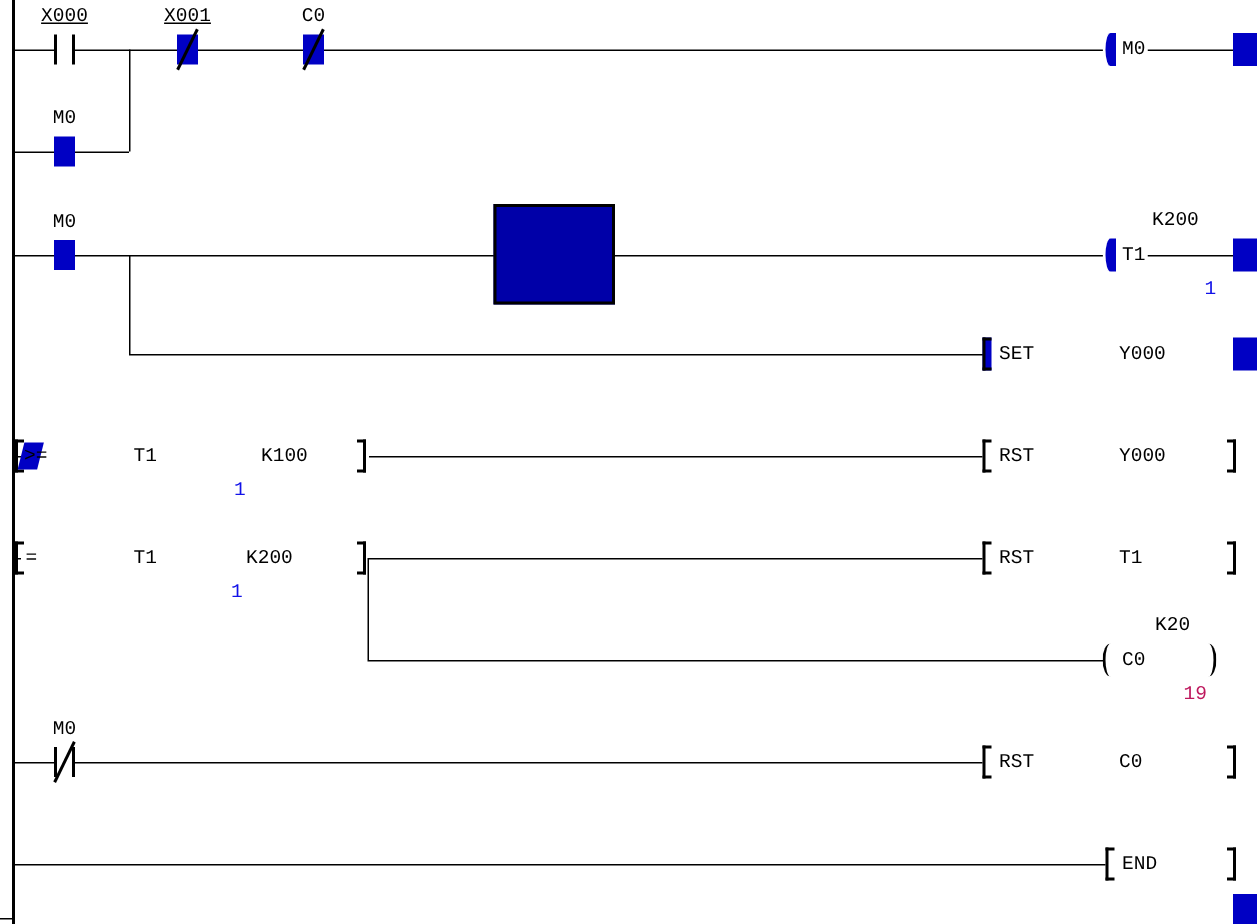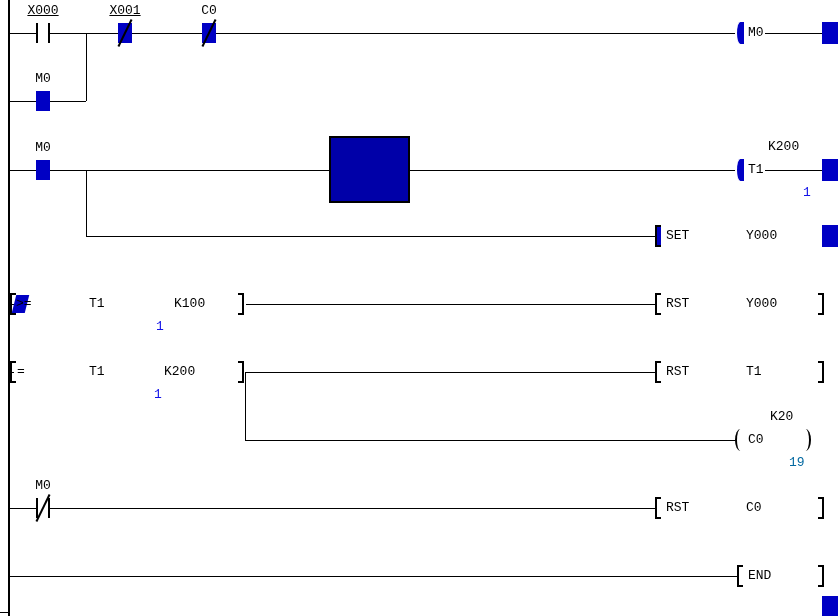--- a/index.html
+++ b/index.html
@@ -91,21 +91,21 @@
     </div>
     <div style="position: absolute; left: 822px; top: 159px; width: 16px; height: 22px; background: rgb(0, 0, 196);"></div>
     <div class="lbl" style="position: absolute; left: 768px; top: 139px;">K200</div>
     <div class="val" style="position: absolute; left: 803px; top: 185px; color: rgb(18, 18, 232);">1</div>
     <div style="position: absolute; left: 735px; top: 429px; width: 90px; height: 22px;">
       <div style="position: absolute; left: 0px; top: 0px; width: 9px; height: 22px; box-sizing: border-box; border-left: 2px solid rgb(0, 0, 0); border-radius: 60% 0px 0px 60% / 50% 0px 0px 50%; background: transparent;"></div>
       <div class="lbl bg" style="position: absolute; left: 12px; top: 3px;">C0</div>
     </div>
     <div style="position: absolute; left: 802px; top: 429px; width: 9px; height: 22px; box-sizing: border-box; border-right: 2px solid rgb(0, 0, 0); border-radius: 0px 60% 60% 0px / 0px 50% 50% 0px;"></div>
     <div class="lbl" style="position: absolute; left: 770px; top: 409px;">K20</div>
-    <div class="val" style="position: absolute; left: 789px; top: 455px; color: #0369a1;">19</div>
+    <div class="val" style="position: absolute; left: 789px; top: 455px; color: #be185d;">19</div>
     <div style="position: absolute; left: 655px; top: 225px; width: 169px; height: 22px;">
       <div style="position: absolute; left: 0px; top: 0px; width: 6px; height: 22px; box-sizing: border-box; border-top: 2px solid rgb(0, 0, 0); border-right: none; border-bottom: 2px solid rgb(0, 0, 0); border-left: 2px solid rgb(0, 0, 0); border-image: initial; background: rgb(0, 0, 196);"></div>
       <div class="lbl bg" style="position: absolute; left: 10px; top: 3px;">SET</div>
       <div class="lbl bg" style="position: absolute; left: 90px; top: 3px;">Y000</div>
     </div>
     <div style="position: absolute; left: 822px; top: 225px; width: 16px; height: 22px; background: rgb(0, 0, 196);"></div>
     <div style="position: absolute; left: 655px; top: 293px; width: 169px; height: 22px;">
       <div style="position: absolute; left: 0px; top: 0px; width: 6px; height: 22px; box-sizing: border-box; border-top: 2px solid rgb(0, 0, 0); border-right: none; border-bottom: 2px solid rgb(0, 0, 0); border-left: 2px solid rgb(0, 0, 0); border-image: initial; background: transparent;"></div>
       <div class="lbl bg" style="position: absolute; left: 10px; top: 3px;">RST</div>
       <div class="lbl bg" style="position: absolute; left: 90px; top: 3px;">Y000</div>

